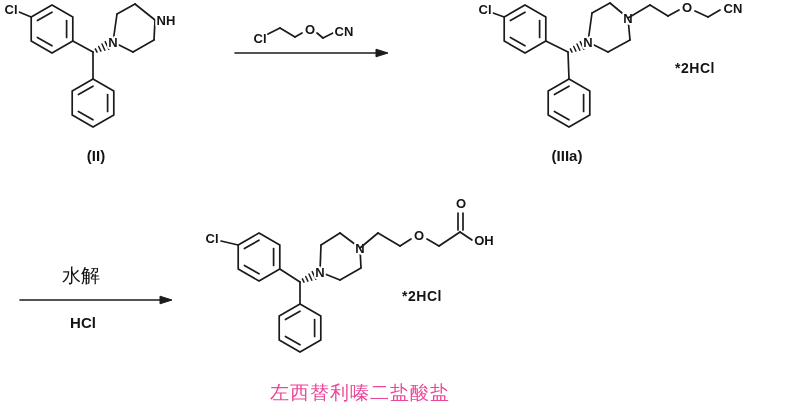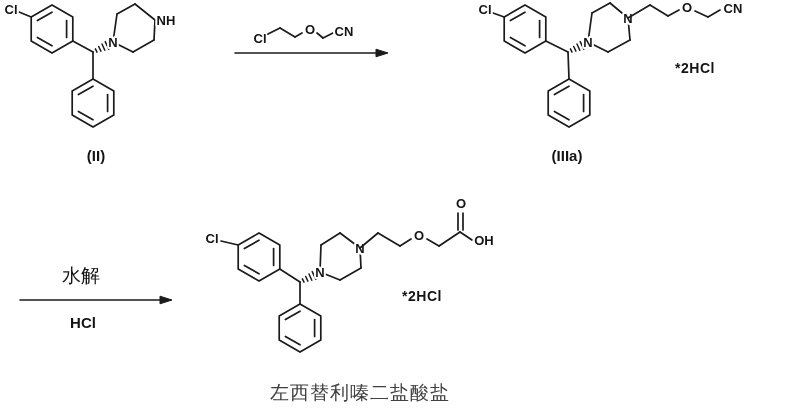--- a/index.html
+++ b/index.html
@@ -10,21 +10,21 @@
   svg .hash{stroke-width:1.5;}
   svg .arrowline{stroke-width:1.6;}
   svg .arrowhead{fill:#1b1b1b;stroke:#1b1b1b;stroke-width:1;}
   svg text{fill:#141414;font-family:"Liberation Sans",sans-serif;font-weight:bold;font-size:13px;
            paint-order:stroke;stroke:#ffffff;stroke-width:4px;stroke-linejoin:round;text-anchor:middle;}
   svg text.salt{font-size:14px;letter-spacing:0.5px;}
   svg text.idlabel{font-size:15px;}
   svg text.cjk{font-size:19px;font-family:"Liberation Serif",serif;font-weight:normal;}
   svg text.cond{font-size:15px;}
   #product-name{position:absolute;left:230px;top:380px;width:260px;text-align:center;
-                font-size:19px;color:#404040;font-family:"Liberation Serif",serif;letter-spacing:1px;}
+                font-size:19px;color:#ec4899;font-family:"Liberation Serif",serif;letter-spacing:1px;}
 </style>
 </head>
 <body>
 
 <div id="scheme">
 
   <svg style="left:0;top:0" width="200" height="175" viewBox="0 0 200 175">
     <defs>
       <g id="bz-ii">
         <polygon class="ring" points="0,-24 20.8,-12 20.8,12 0,24 -20.8,12 -20.8,-12"></polygon>

